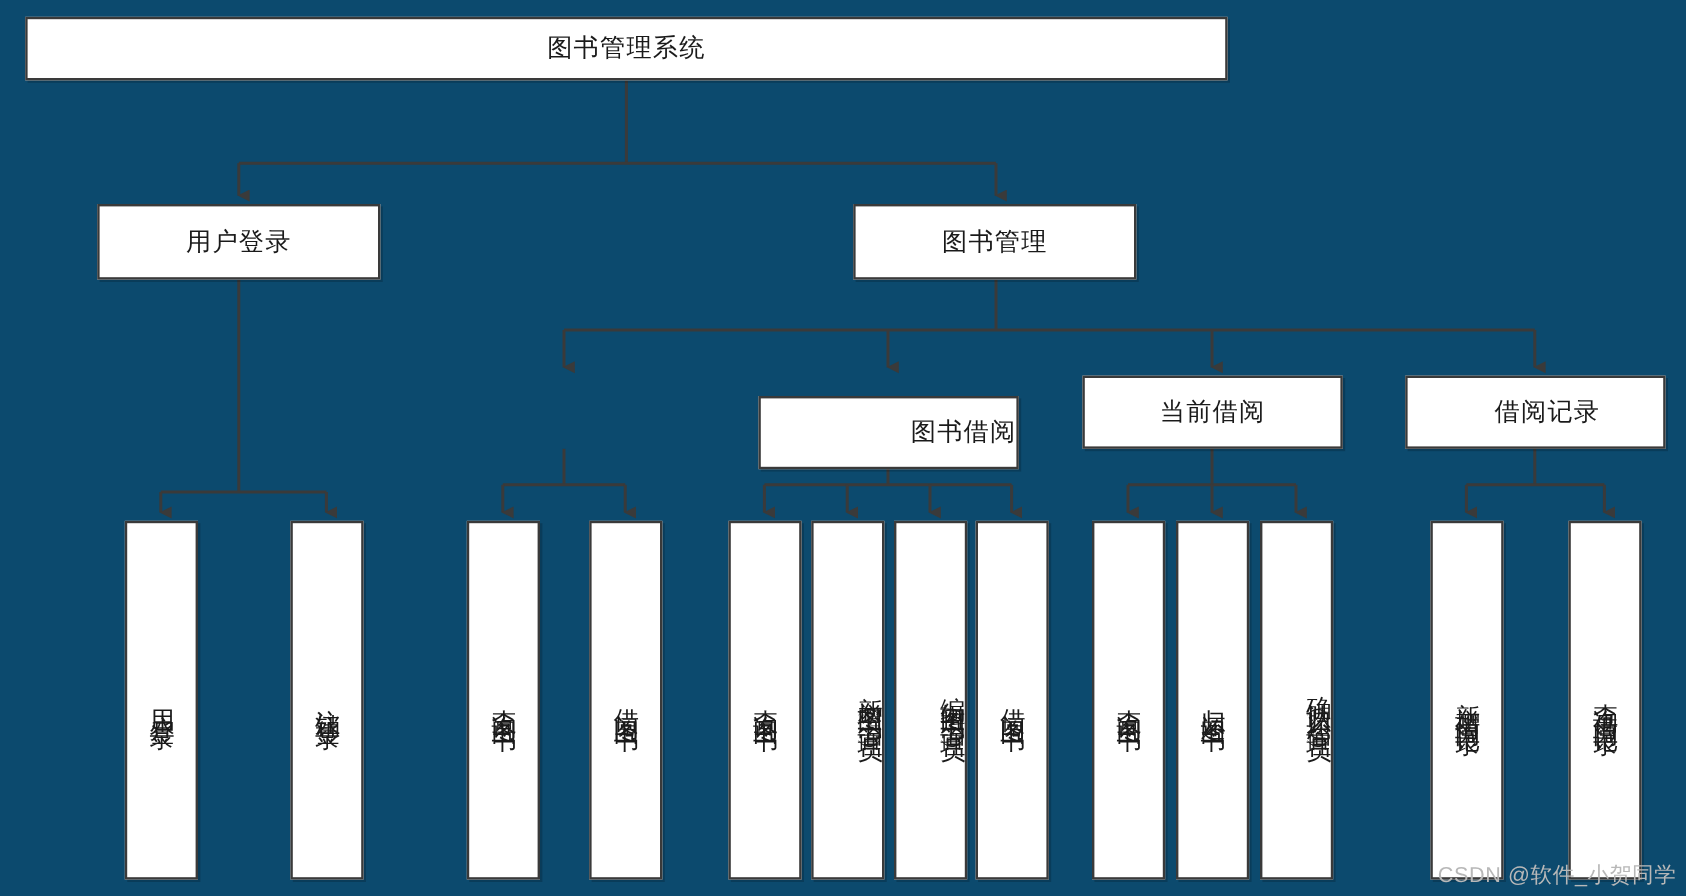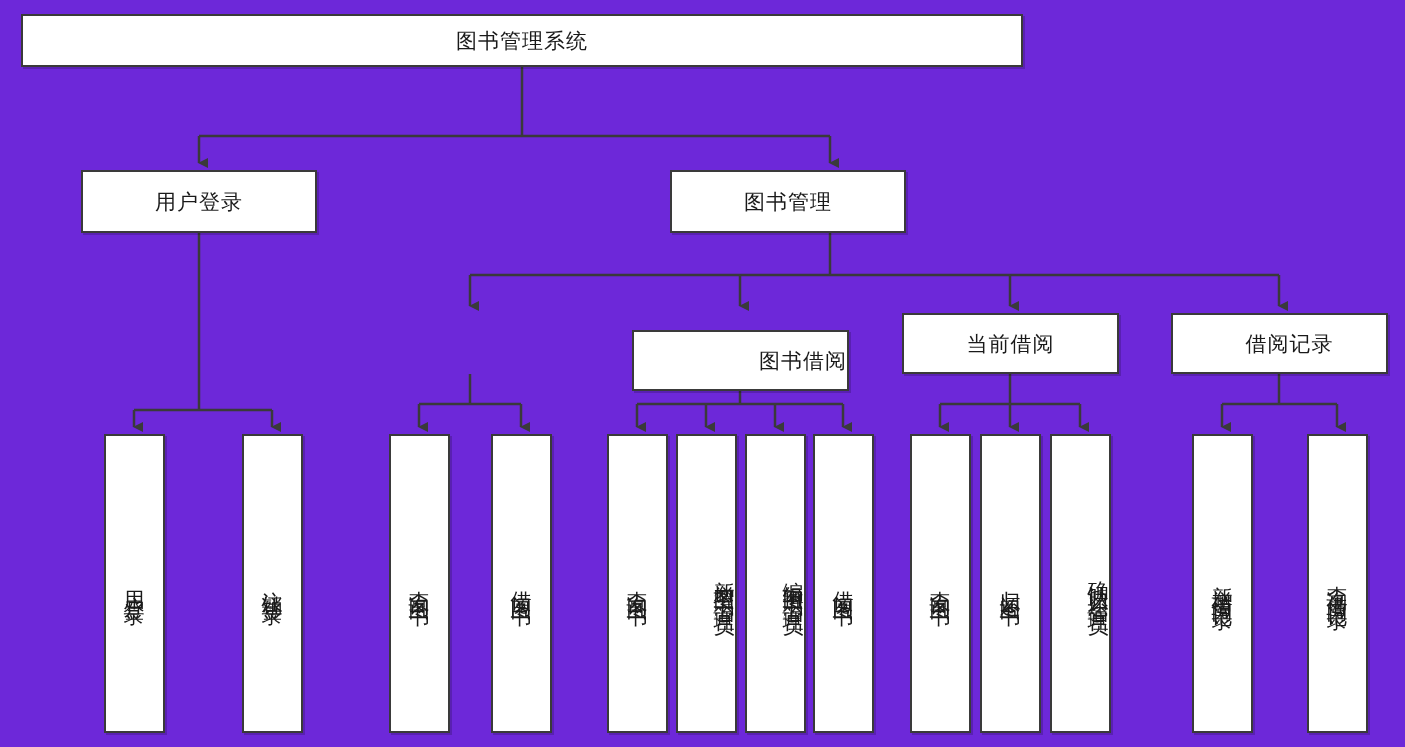--- a/index.html
+++ b/index.html
@@ -7,21 +7,21 @@
     padding: 0;
     background: #ffffff;
   }
   body {
     font-family: "Liberation Sans", "DejaVu Sans", sans-serif;
   }
   #canvas {
     position: relative;
     width: 1405px;
     height: 747px;
-    background: #6d28d9;
+    background: #0c4a6e;
     overflow: hidden;
   }
   svg.wires {
     position: absolute;
     left: 0;
     top: 0;
     width: 1405px;
     height: 747px;
     pointer-events: none;
   }
@@ -130,21 +130,21 @@
     </g>
   </svg>
 
   <div class="node node-h" style="left:21px; top:14px; width:1002px; height:53px;">
     <span class="label-h">图书管理系统</span>
   </div>
 
   <div class="node node-h" style="left:81px; top:170px; width:236px; height:63px;">
     <span class="label-h">用户登录</span>
   </div>
-  <div class="node node-h" style="left:670px; top:170px; width:236px; height:63px;text-align:center;">
+  <div class="node node-h" style="left:711px; top:170px; width:236px; height:63px;text-align:center;">
     <span class="label-h">图书管理</span>
   </div>
 
   <div class="node node-h" style="left:632px; top:330px; width:217px; height:61px;justify-content:flex-end;">
     <span class="label-h">图书借阅</span>
   </div>
   <div class="node node-h" style="left:902px; top:313px; width:217px; height:61px;justify-content:center;">
     <span class="label-h">当前借阅</span>
   </div>
   <div class="node node-h" style="left:1171px; top:313px; width:217px; height:61px;padding-left:20px;">
@@ -188,14 +188,15 @@
     <span class="label-v">确认归还（管理员）</span>
   </div>
 
   <div class="node node-v center-v" style="left:1192px; top:434px; width:61px; height:299px;">
     <span class="label-v">新增借阅记录</span>
   </div>
   <div class="node node-v center-v" style="left:1307px; top:434px; width:61px; height:299px;">
     <span class="label-v">查询借阅记录</span>
   </div>
 
+  <div class="watermark">CSDN @软件_小贺同学</div>
 
 </div>
 
 </body></html>

